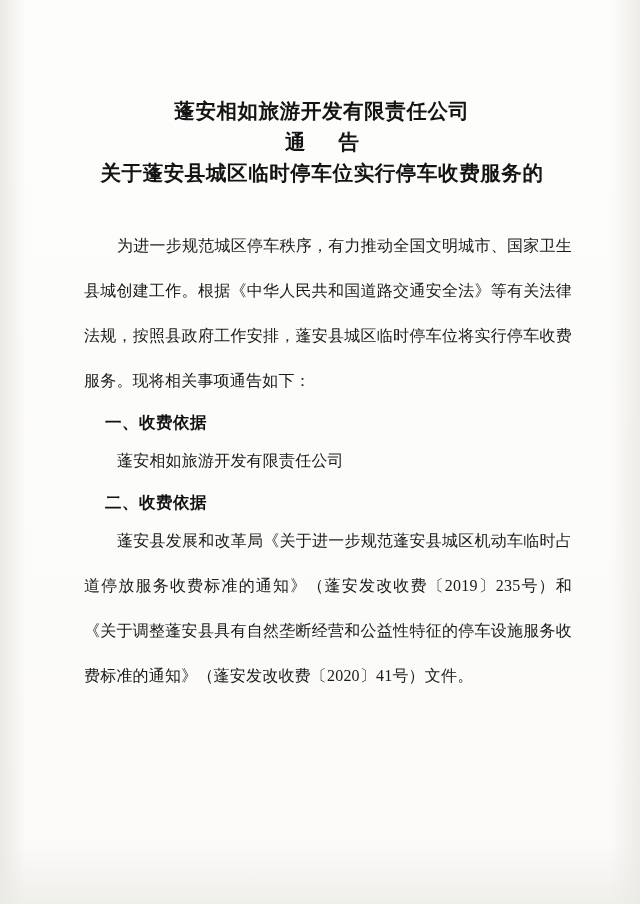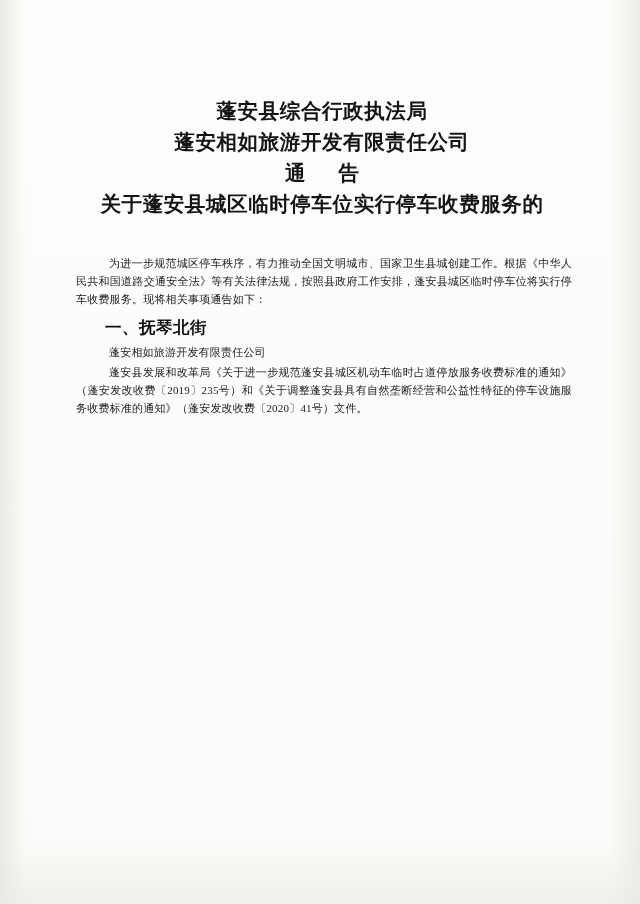--- a/index.html
+++ b/index.html
@@ -64,25 +64,25 @@
     letter-spacing: 0.6px;
     color: #141414;
     white-space: nowrap;
   }
   .title-line.tonggao {
     letter-spacing: 14px;
     padding-left: 14px;
   }
 
   p.para {
-    font-size: 11px;
-    line-height: 18px;
+    font-size: 16px;
+    line-height: 45px;
     text-align: justify;
     text-justify: inter-ideograph;
-    margin: 0 0 2px 4px;
+    margin: 0 0 2px 12px;
     text-indent: 33px;
     letter-spacing: 0.2px;
     color: #1a1a1a;
   }
   h3.section {
     font-size: 16.5px;
     line-height: 31px;
     font-weight: bold;
     margin: 4px 0 0 0;
     text-indent: 33px;
@@ -94,28 +94,28 @@
 <body>
 
 <div class="page">
   <div class="scan-edge-left"></div>
   <div class="scan-edge-right"></div>
   <div class="scan-edge-bottom"></div>
 
   <div class="doc-body">
 
     <div class="title-block">
-      <div class="title-line">蓬安县综合行政执法局</div>
       <div class="title-line">蓬安相如旅游开发有限责任公司</div>
       <div class="title-line tonggao">通  告</div>
       <div class="title-line">关于蓬安县城区临时停车位实行停车收费服务的</div>
     </div>
 
     <p class="para">为进一步规范城区停车秩序，有力推动全国文明城市、国家卫生县城创建工作。根据《中华人民共和国道路交通安全法》等有关法律法规，按照县政府工作安排，蓬安县城区临时停车位将实行停车收费服务。现将相关事项通告如下：</p>
 
-    <h3 class="section">一、抚琴北街</h3>
+    <h3 class="section">一、收费依据</h3>
     <p class="para">蓬安相如旅游开发有限责任公司</p>
 
+    <h3 class="section">二、收费依据</h3>
     <p class="para">蓬安县发展和改革局《关于进一步规范蓬安县城区机动车临时占道停放服务收费标准的通知》（蓬安发改收费〔2019〕235号）和《关于调整蓬安县具有自然垄断经营和公益性特征的停车设施服务收费标准的通知》（蓬安发改收费〔2020〕41号）文件。</p>
 
 
   </div>
 </div>
 
 </body></html>

